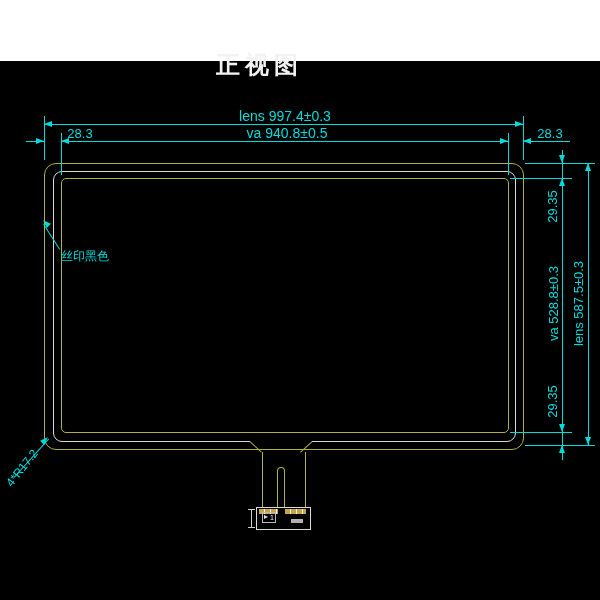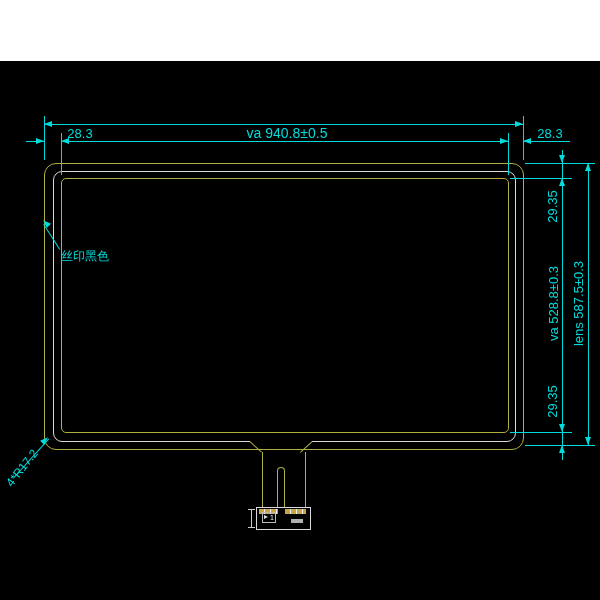--- a/index.html
+++ b/index.html
@@ -22,20 +22,21 @@
   .outline{position:absolute;border:1px solid var(--yl);background:transparent;}
   .outline-w{position:absolute;border:1px solid var(--wh);background:transparent;}
 </style>
 </head>
 <body>
 
 <div id="canvas">
 
   <div class="abs" style="left:0;top:0;width:600px;height:61px;background:#fff;"></div>
 
+  <div class="abs" style="left:216px;top:53px;color:#f2f2f2;font-size:24px;font-weight:bold;letter-spacing:5px;line-height:1;">正视图</div>
 
   <div class="outline" style="left:44px;top:163px;width:478px;height:285px;border-radius:12px;"></div>
   <div class="outline-w" style="left:53px;top:171px;width:461px;height:269px;border-radius:9px;"></div>
   <div class="outline" style="left:61px;top:178px;width:446px;height:253px;border-radius:5px;"></div>
 
   <div class="abs" style="left:250px;top:437px;width:62px;height:12px;background:#000;"></div>
 
   <div class="yhl" style="left:250px;top:441px;width:16px;transform:rotate(42.5deg);"></div>
   <div class="yhl" style="left:300px;top:452px;width:16px;transform:rotate(-42.5deg);"></div>
   <div class="abs" style="left:262px;top:452px;width:1px;height:55px;background:var(--yl);"></div>
@@ -55,20 +56,21 @@
   <div class="abs" style="left:291px;top:519px;width:12px;height:4px;background:#b0b0b0;"></div>
 
   <div class="vl" style="left:44px;top:116px;height:44px;"></div>
   <div class="vl" style="left:61px;top:133px;height:42px;"></div>
   <div class="vl" style="left:508px;top:133px;height:42px;"></div>
   <div class="vl" style="left:523px;top:116px;height:44px;"></div>
 
   <div class="hl" style="left:44px;top:124px;width:479px;"></div>
   <span class="ar ar-l" style="left:44px;top:121px;"></span>
   <span class="ar ar-r" style="left:515px;top:121px;"></span>
+  <div class="dimtxt" style="left:210px;top:108px;width:150px;font-size:14px;">lens 997.4±0.3</div>
 
   <div class="hl" style="left:61px;top:141px;width:447px;"></div>
   <div class="hl" style="left:26px;top:141px;width:18px;"></div>
   <div class="hl" style="left:523px;top:141px;width:47px;"></div>
   <span class="ar ar-r" style="left:36px;top:138px;"></span>
   <span class="ar ar-l" style="left:61px;top:138px;"></span>
   <span class="ar ar-r" style="left:500px;top:138px;"></span>
   <span class="ar ar-l" style="left:523px;top:138px;"></span>
   <div class="dimtxt" style="left:212px;top:125px;width:150px;font-size:14px;">va 940.8±0.5</div>
   <div class="dimtxt" style="left:62px;top:126px;width:36px;">28.3</div>

